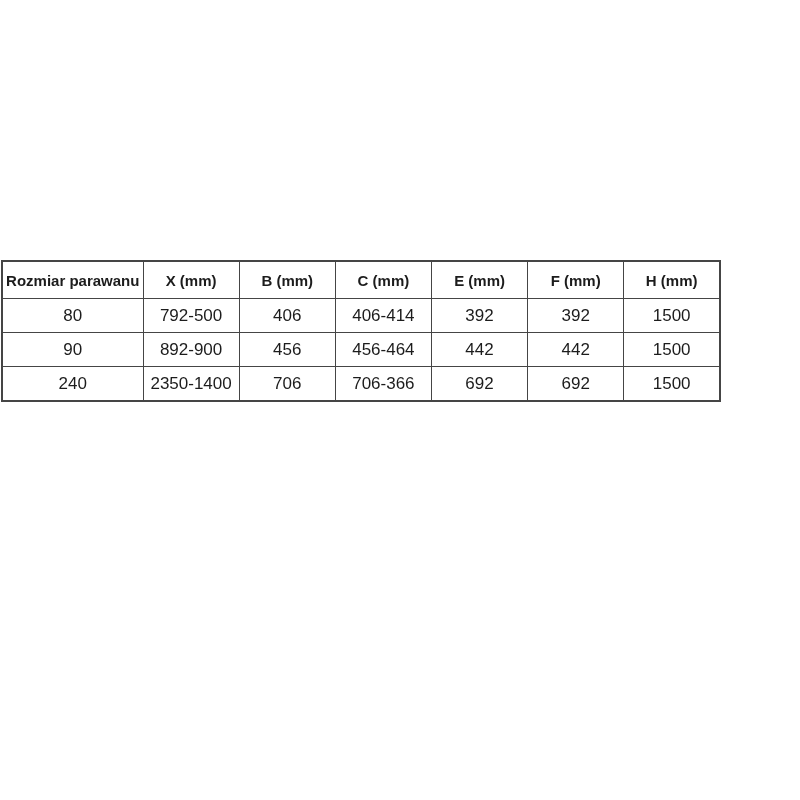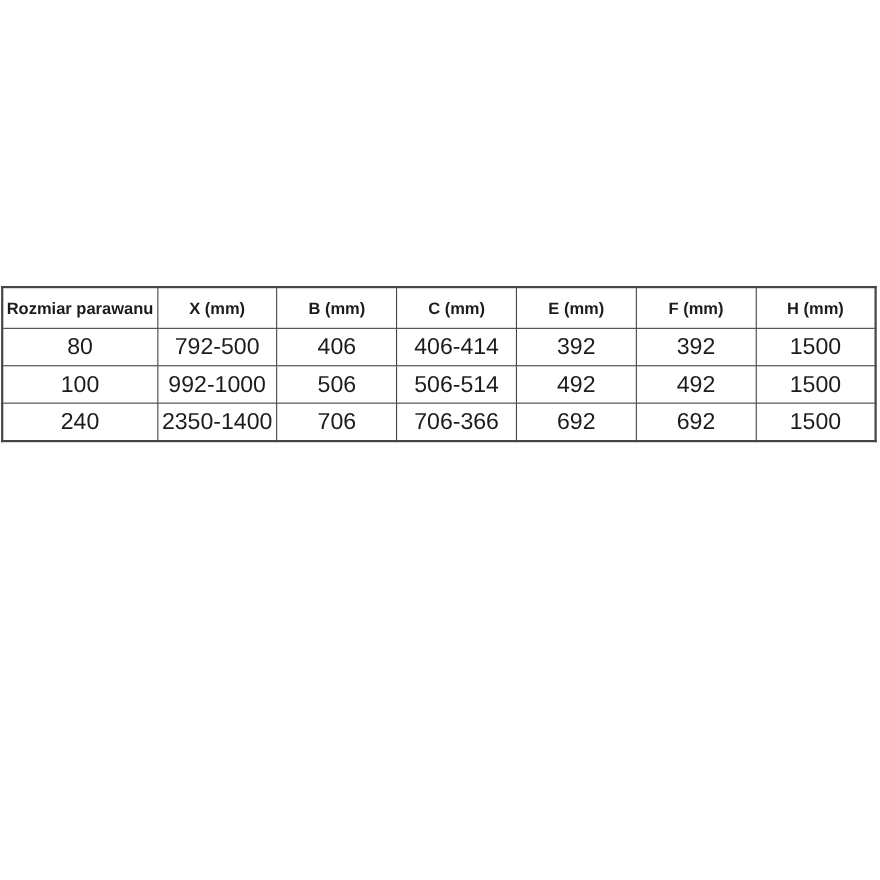--- a/index.html
+++ b/index.html
@@ -8,21 +8,21 @@
     background: #ffffff;
     width: 800px;
     height: 800px;
     font-family: "Liberation Sans", sans-serif;
     position: relative;
   }
   .size-table {
     position: absolute;
     top: 260px;
     left: 1px;
-    width: 796px;
+    width: 720px;
     border-collapse: collapse;
     table-layout: fixed;
     border: 2px solid #454545;
     color: #1c1c1c;
   }
   .size-table th,
   .size-table td {
     border: 1px solid #454545;
     text-align: center;
     vertical-align: middle;
@@ -30,21 +30,21 @@
     overflow: hidden;
     white-space: nowrap;
   }
   .size-table th {
     height: 36px;
     font-size: 15px;
     font-weight: bold;
   }
   .size-table td {
     height: 33px;
-    font-size: 21px;
+    font-size: 17px;
     font-weight: normal;
   }
   col.c-size  { width: 141px; }
   col.c-other { width: auto; }
 </style>
 </head>
 <body>
 
 <table class="size-table">
   <colgroup>
@@ -71,26 +71,26 @@
       <tr>
         <td>80</td>
         <td>792-500</td>
         <td>406</td>
         <td>406-414</td>
         <td>392</td>
         <td>392</td>
         <td>1500</td>
       </tr>
       <tr>
-        <td>100</td>
-        <td>992-1000</td>
-        <td>506</td>
-        <td>506-514</td>
-        <td>492</td>
-        <td>492</td>
+        <td>90</td>
+        <td>892-900</td>
+        <td>456</td>
+        <td>456-464</td>
+        <td>442</td>
+        <td>442</td>
         <td>1500</td>
       </tr>
       <tr>
         <td>240</td>
         <td>2350-1400</td>
         <td>706</td>
         <td>706-366</td>
         <td>692</td>
         <td>692</td>
         <td>1500</td>

